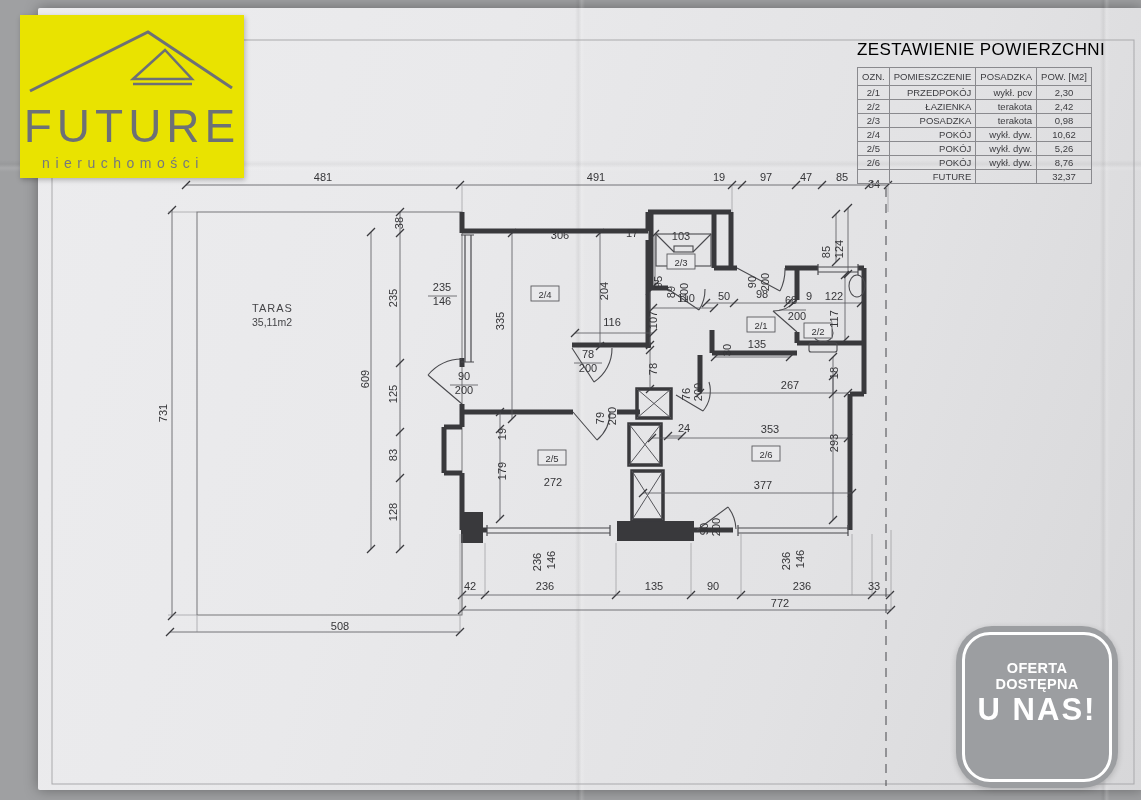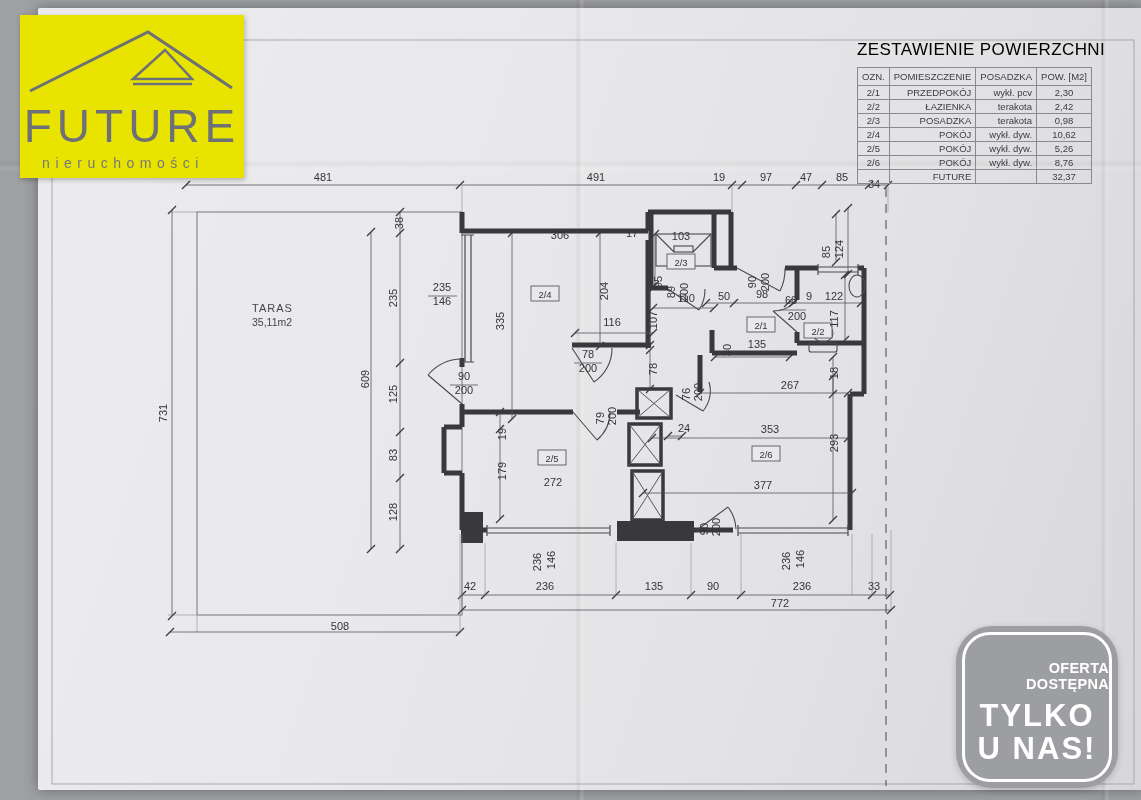--- a/index.html
+++ b/index.html
@@ -48,21 +48,21 @@
   #sum-table{border-collapse:collapse;margin-top:7px;width:233px;font-size:9.5px;color:#3c3c40;}
   #sum-table td,#sum-table th{border:1px solid #8a8a8e;padding:1px 4px;height:12px;
                               font-weight:normal;text-align:right;white-space:nowrap;}
   #sum-table th{text-align:center;height:18px;margin-left:20px;}
   #sum-table .c{text-align:center;}
   
   #badge{position:absolute;left:956px;top:626px;width:162px;height:162px;border-radius:36px;
          background:#9c9ea1;box-shadow:0 2px 6px rgba(0,0,0,.2);}
   #badge-inner{position:absolute;inset:6px;border:3.5px solid #fff;border-radius:28px;
                color:#fff;text-align:center;}
-  #badge-l1{margin-top:25px;font-size:14.5px;font-weight:bold;letter-spacing:.3px;text-align:right;}
+  #badge-l1{margin-top:25px;font-size:14.5px;font-weight:bold;letter-spacing:.3px;}
   #badge-l2{margin-top:8px;font-size:31px;font-weight:bold;letter-spacing:2px;line-height:1;}
   #badge-l3{margin-top:2px;font-size:31px;font-weight:bold;letter-spacing:2px;line-height:1;}
 </style>
 </head>
 <body>
 
 <div id="scene">
   <div id="paper"></div>
   <div class="fold-v" style="left:575px;"></div>
   <div class="fold-v" style="left:1100px;"></div>
@@ -327,17 +327,16 @@
           <td></td>
           <td class="c">32,37</td>
         </tr>
       </tbody>
     </table>
   </div>
 
   <div id="badge">
     <div id="badge-inner">
       <div id="badge-l1">OFERTA DOSTĘPNA</div>
-      <div id="badge-l2">TYLKO</div>
       <div id="badge-l3">U NAS!</div>
     </div>
   </div>
 </div>
 
 </body></html>

